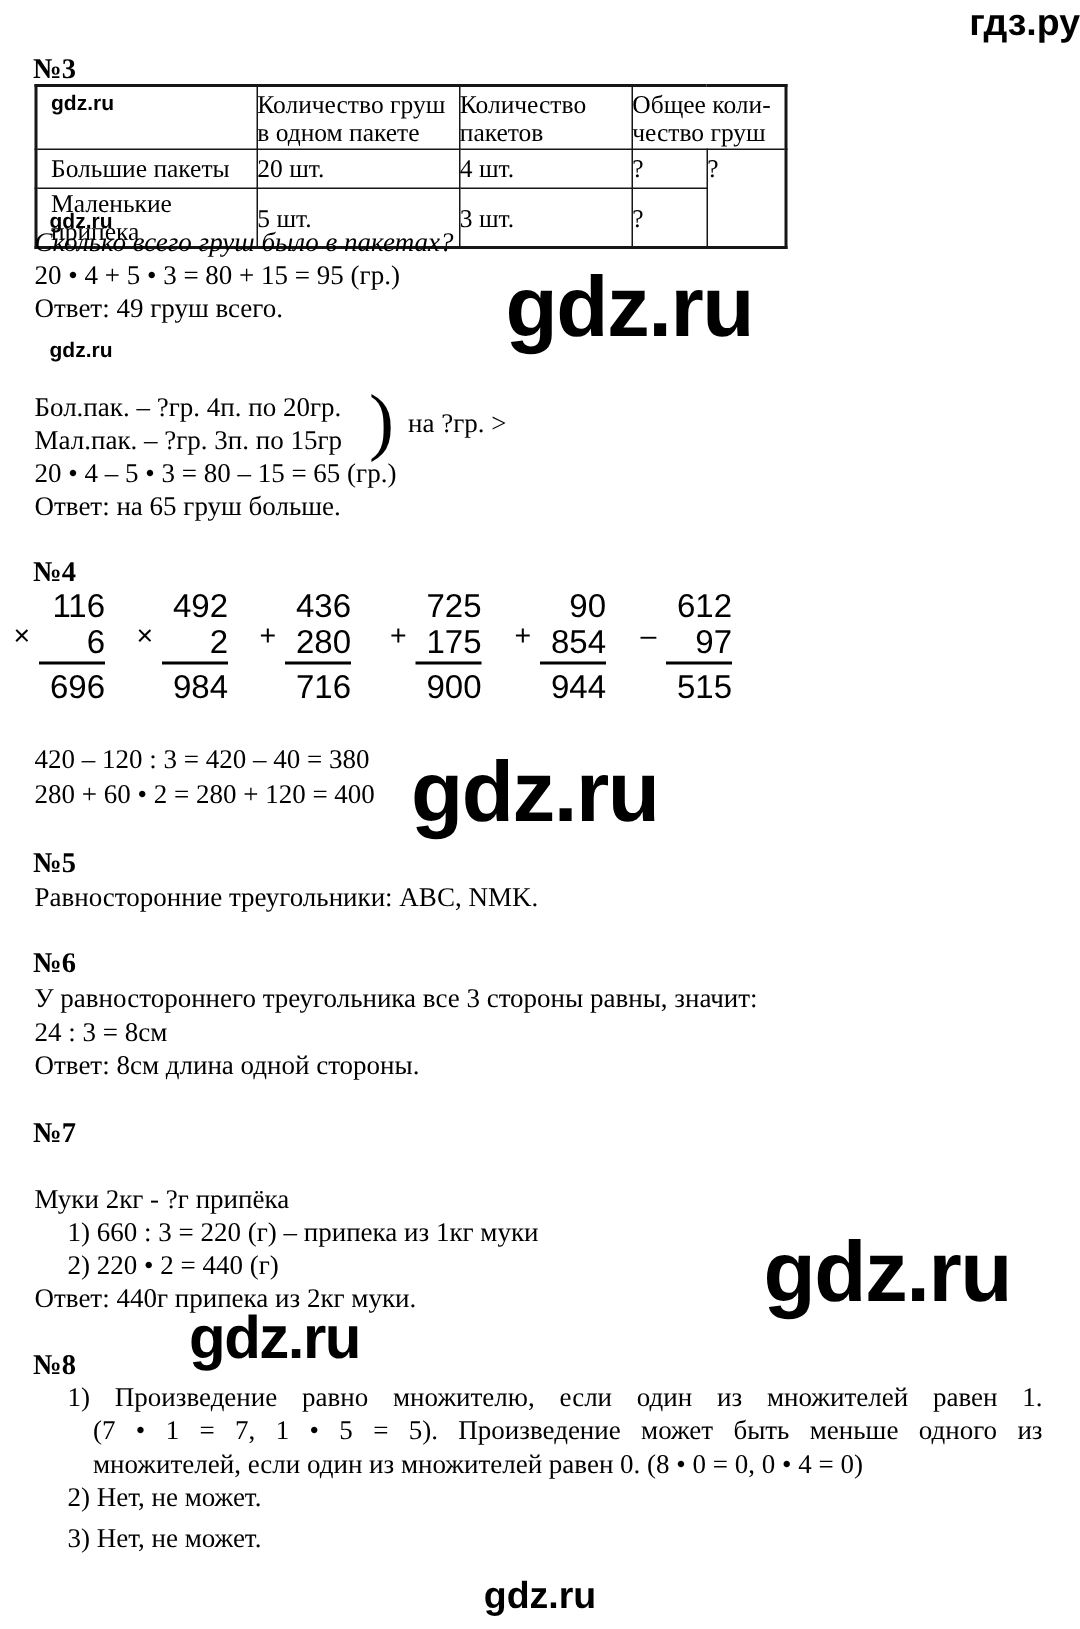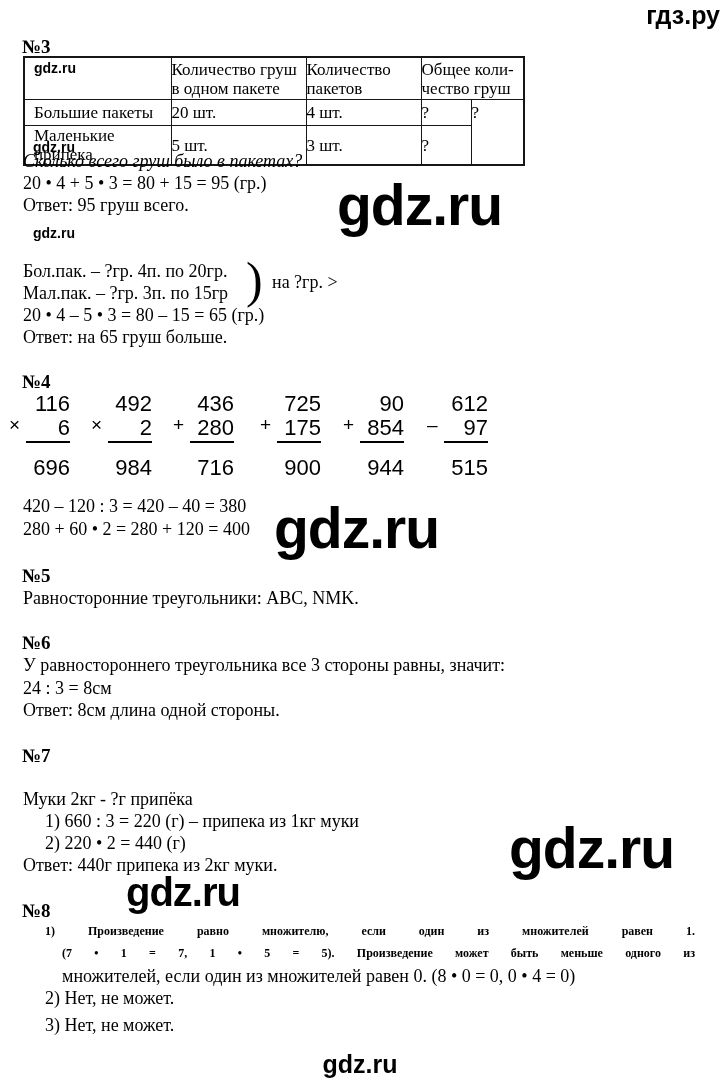--- a/index.html
+++ b/index.html
@@ -31,24 +31,24 @@
   table.ptable td.c1 { text-align:left; padding-left:9px; }
   table.ptable td.corner { vertical-align:top; }
   table.ptable td.mtop { vertical-align:top; padding-top:3px; }
   
   .brace { position:absolute; font-size:50px; line-height:52px; font-weight:400; }
   
   .arith { position:absolute; width:44px; font-family:"Liberation Sans", sans-serif;
     font-size:22px; line-height:24px; text-align:right; }
   .arith .op { position:absolute; left:-17px; top:21px; font-size:19px; }
   .arith .nb { border-bottom:2px solid #000; padding-bottom:1px; }
-  .arith .nr { padding-top:13px; }
+  .arith .nr { padding-top:3px; }
   
-  .jl { position:absolute; font-size:12px; line-height:20px;
-    text-align:justify; text-align-last:justify;font-weight:bold; }
+  .jl { position:absolute; font-size:18px; line-height:20px;
+    text-align:justify; text-align-last:justify; }
 </style>
 </head>
 <body>
 
 <div class="page">
 
   <div class="wm-title">гдз.ру</div>
 
   <div class="plabel" style="top:36px">№3</div>
 
@@ -91,21 +91,21 @@
       <td>3 шт.</td>
       <td>?</td>
     </tr>
   </tbody>
     </table>
 
   <div class="wm-small" style="left:33px;top:140px">gdz.ru</div>
 
   <div class="ln it" style="top:151px">Сколько всего груш было в пакетах?</div>
   <div class="ln" style="top:173px">20 • 4 + 5 • 3 = 80 + 15 = 95 (гр.)</div>
-  <div class="ln" style="top:195px">Ответ: 95 груш всего.</div>
+  <div class="ln" style="top:195px">Ответ: 49 груш всего.</div>
 
   <div class="wm-big" style="left:337px;top:177px;font-size:57px">gdz.ru</div>
 
   <div class="wm-small" style="left:33px;top:226px">gdz.ru</div>
   <div class="ln" style="top:261px">Бол.пак. – ?гр. 4п. по 20гр.</div>
   <div class="ln" style="top:283px">Мал.пак. – ?гр. 3п. по 15гр</div>
   <div class="brace" style="left:246px;top:254px">)</div>
   <div class="ln" style="left:272px;top:272px">на ?гр. &gt;</div>
   <div class="ln" style="top:305px">20 • 4 – 5 • 3 = 80 – 15 = 65 (гр.)</div>
   <div class="ln" style="top:327px">Ответ: на 65 груш больше.</div>

